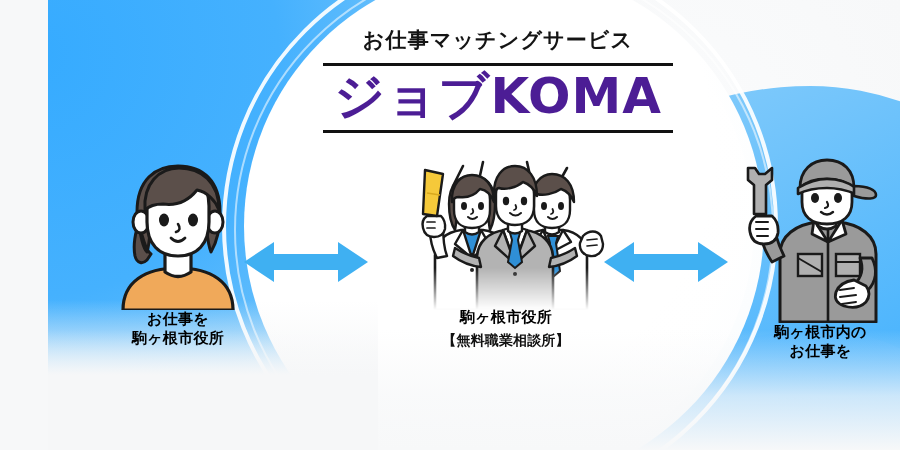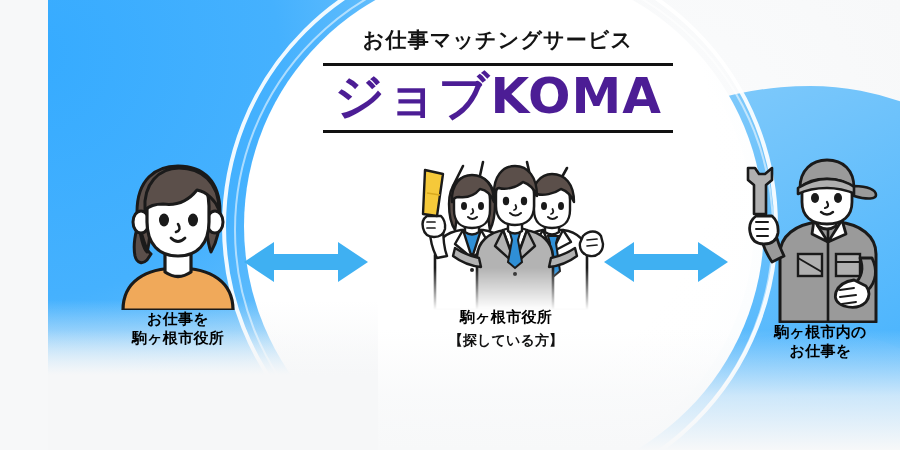--- a/index.html
+++ b/index.html
@@ -234,21 +234,21 @@
           <path d="M119 53 q5.5 5 11 0" fill="none" stroke="#1a1a1a" stroke-width="2" stroke-linecap="round"></path>
 
           <path d="M88 98 C78 96 70 92 64 88 L62 96 C70 102 80 106 90 107 Z" fill="#b3b3b3" stroke="#1a1a1a" stroke-width="2.4" stroke-linejoin="round"></path>
           <path d="M160 98 C170 96 178 92 184 88 L186 96 C178 102 168 106 158 107 Z" fill="#b3b3b3" stroke="#1a1a1a" stroke-width="2.4" stroke-linejoin="round"></path>
         </g>
       </svg>
     </span>
     <div class="col-label">
       <div>駒ヶ根市役所</div>
     </div>
-    <div class="col-sublabel">【探している方】</div>
+    <div class="col-sublabel">【無料職業相談所】</div>
   </div>
 
   <div class="col col-right">
     <span>
       <svg class="art" width="190" height="165" viewBox="0 0 190 165" aria-hidden="true">
 
         <path d="M54 164 L54 96 C54 78 70 66 92 64 L112 64 C134 66 150 78 150 96 L150 164 Z" fill="#9a9a9a" stroke="#1a1a1a" stroke-width="3" stroke-linejoin="round"></path>
 
         <line x1="102" y1="70" x2="102" y2="164" stroke="#1a1a1a" stroke-width="2.6"></line>
 

